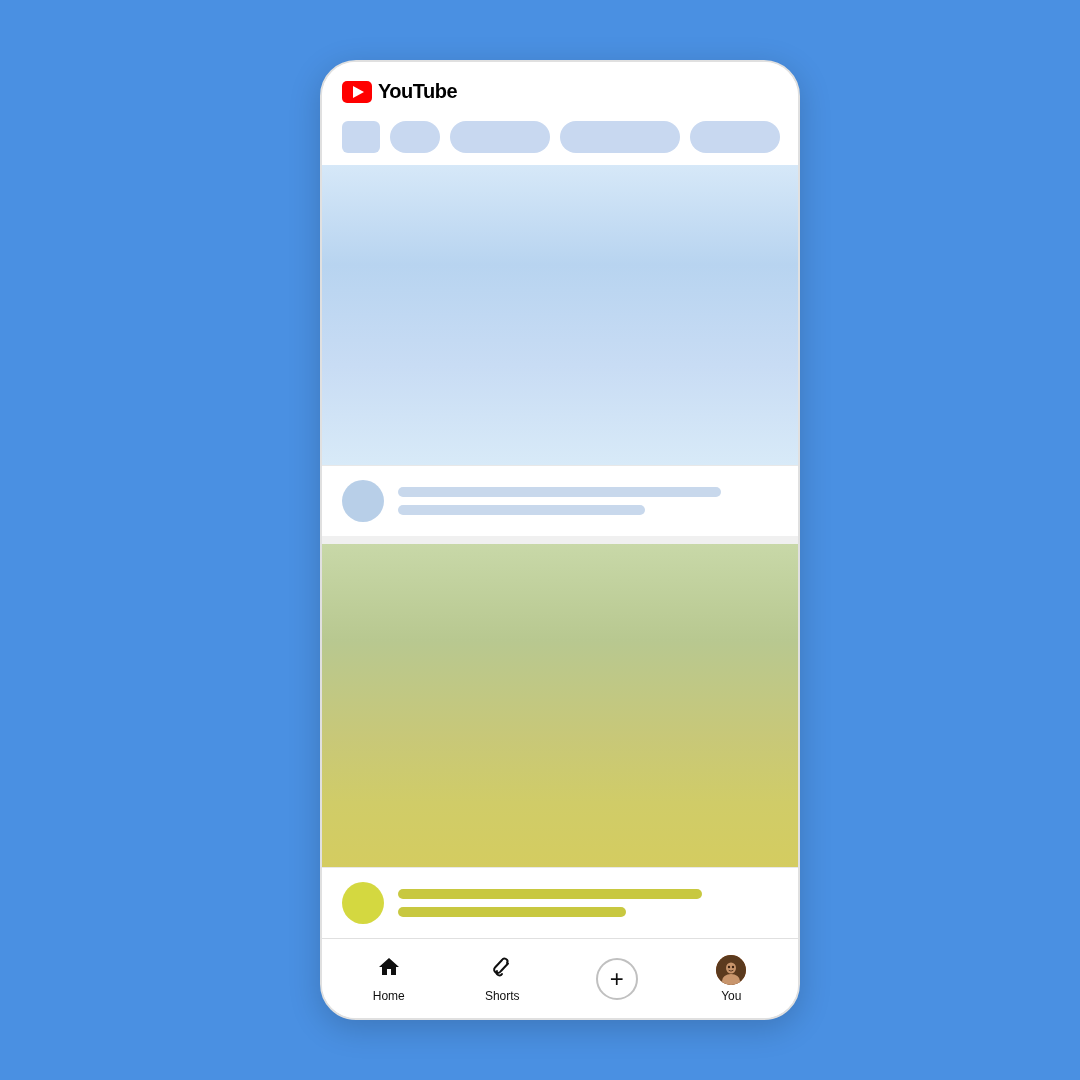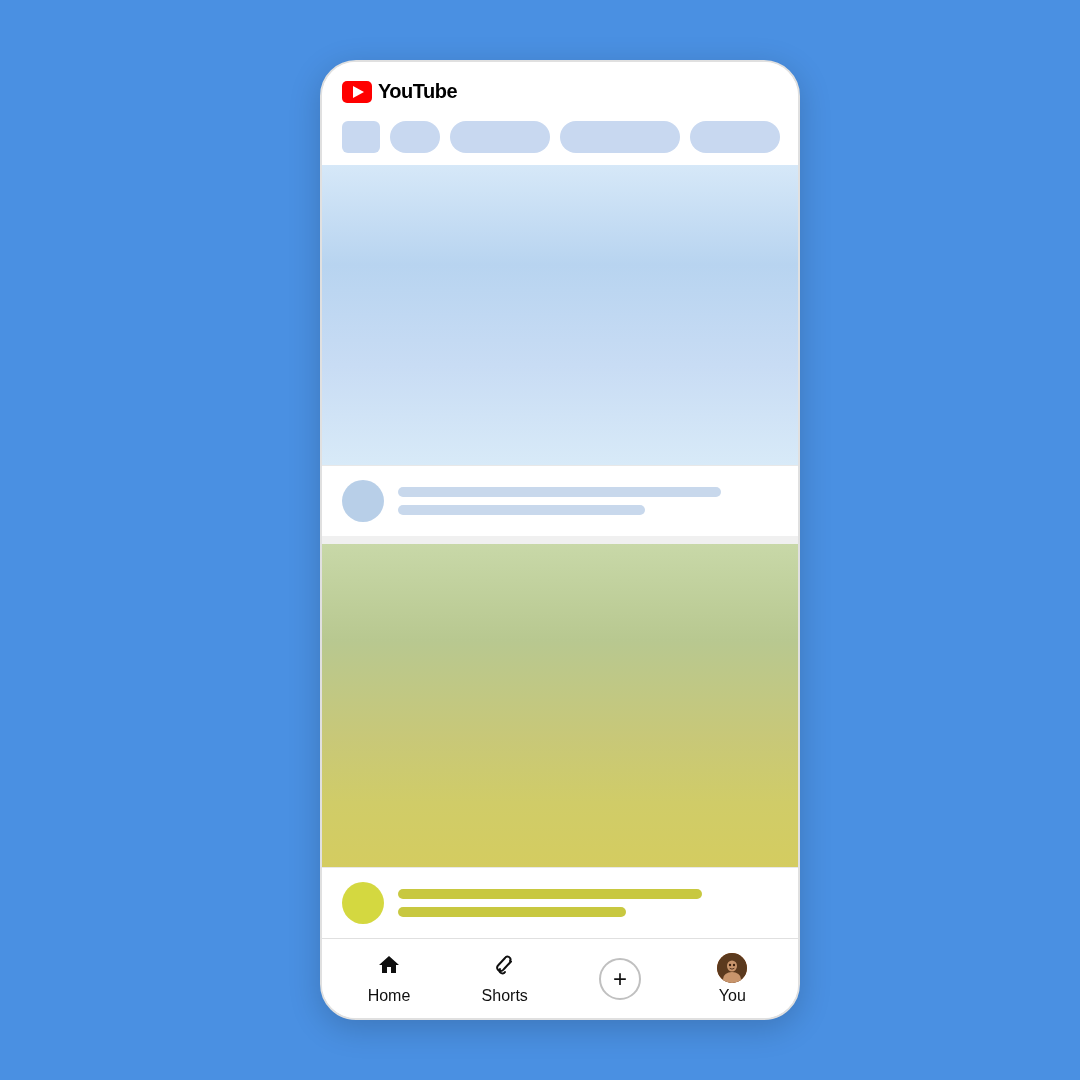--- a/index.html
+++ b/index.html
@@ -234,21 +234,21 @@
       display: flex;
       flex-direction: column;
       align-items: center;
       gap: 4px;
       cursor: pointer;
       padding: 6px 10px;
       min-width: 60px;
     }
 
     .nav-label {
-      font-size: 16px;
+      font-size: 12px;
       color: #0f0f0f;
       font-weight: 500;
     }
 
     .nav-icon {
       font-size: 22px;
       color: #0f0f0f;
     }
 
     .nav-create {

